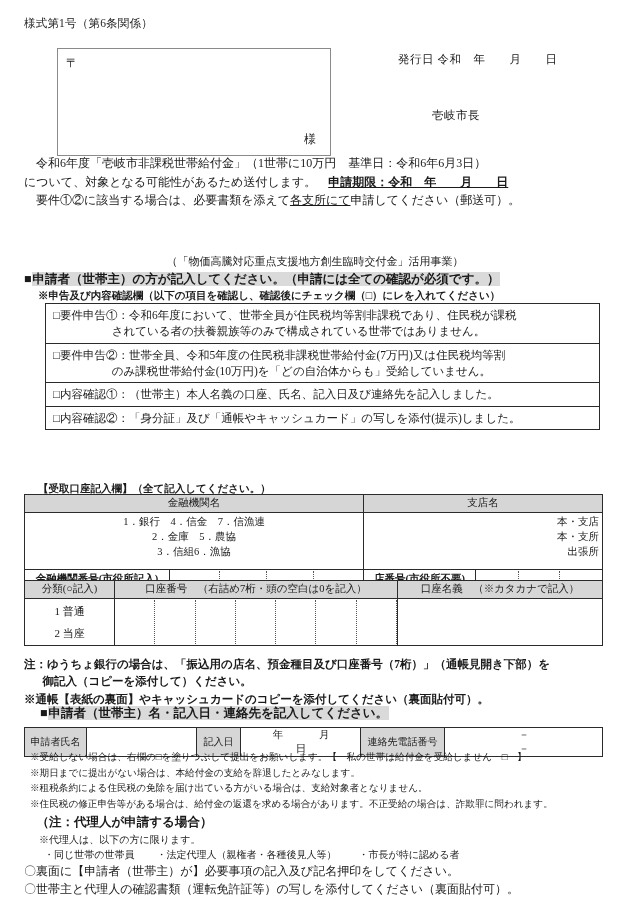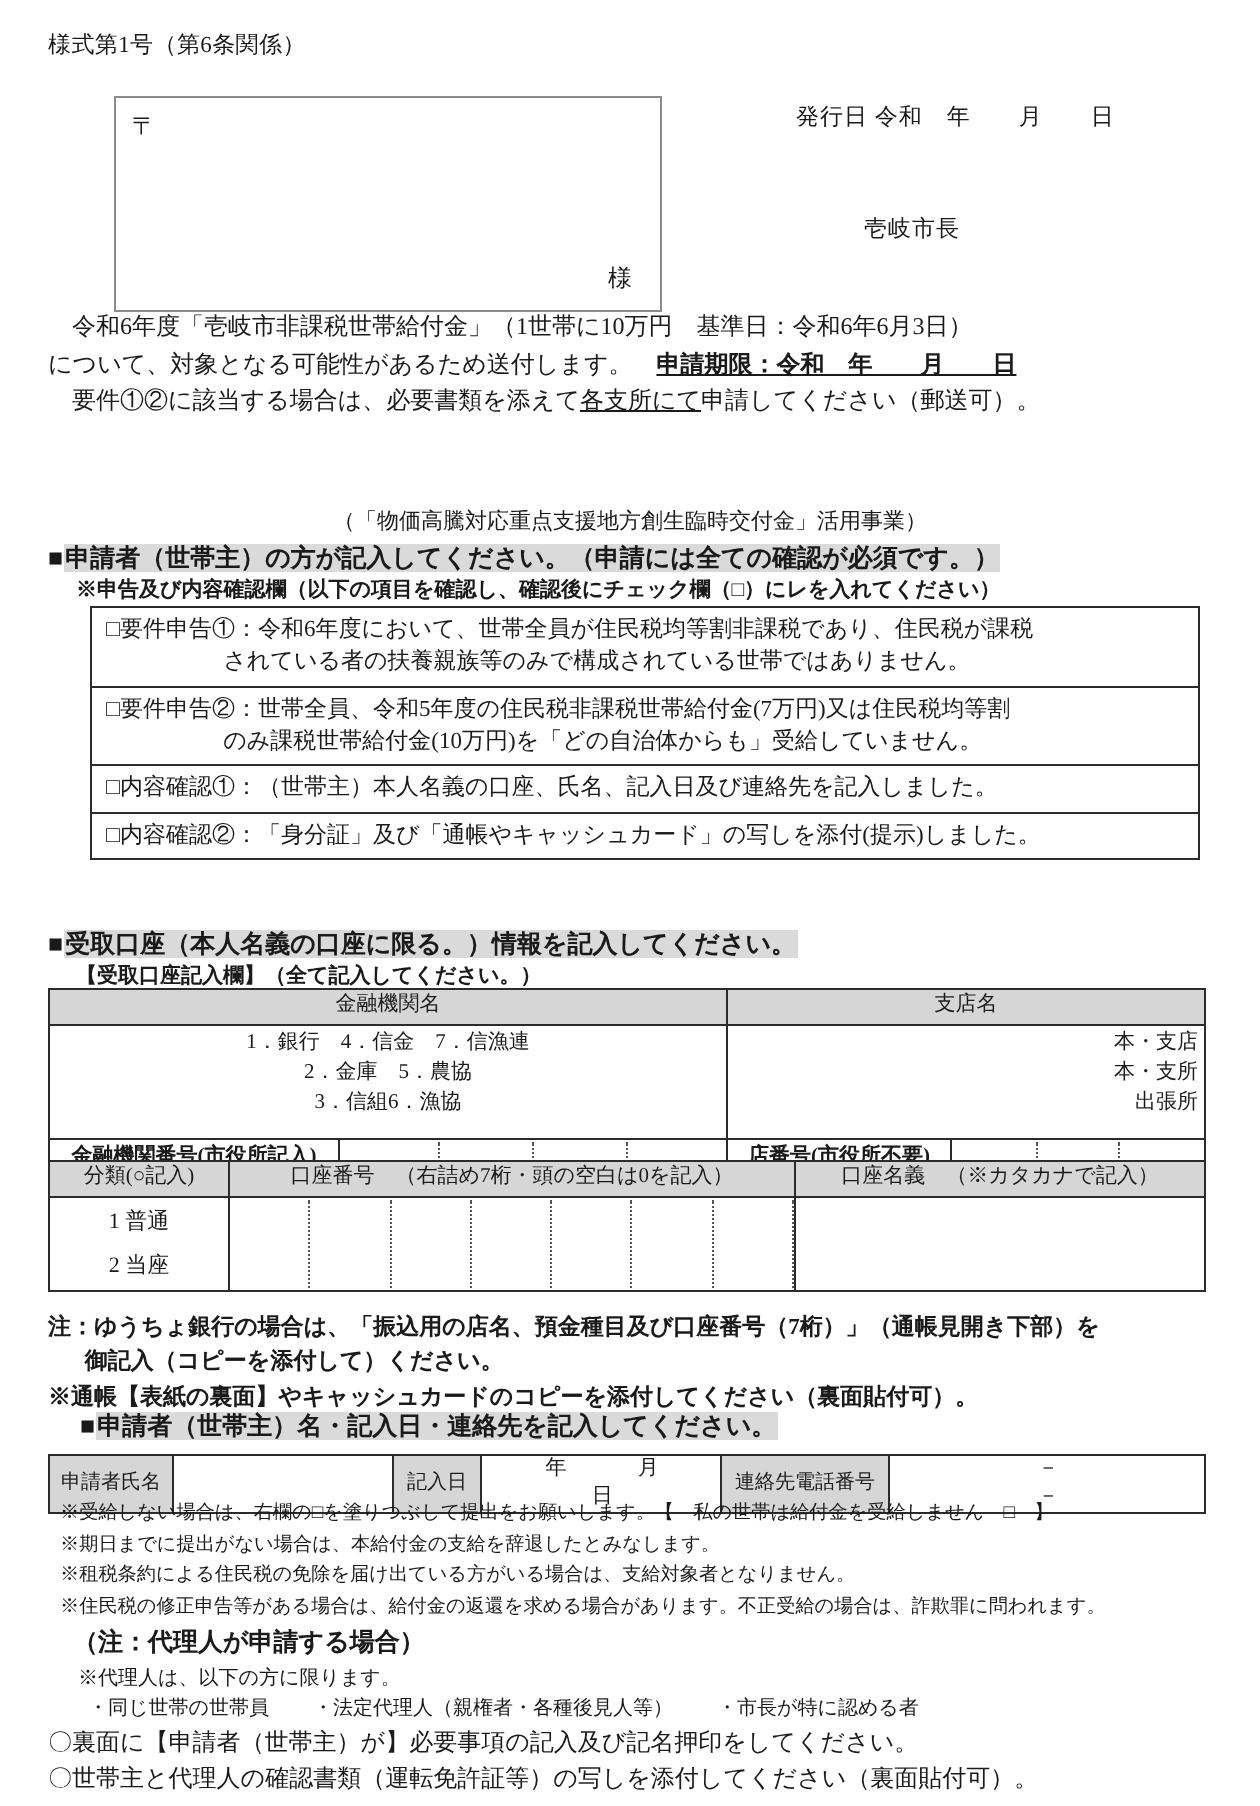--- a/index.html
+++ b/index.html
@@ -259,21 +259,21 @@
     width: 580px;
     font-size: 9.6px;
     line-height: 1.62;
   }
   #agent-block {
     left: 24px; top: 813px;
     width: 586px;
     font-size: 12px;
     line-height: 1.5;
   }
-  #agent-block .t1 { font-weight: bold; font-size: 12.5px; padding-left: 1em; font-family: Liberation Mono, monospace; }
+  #agent-block .t1 { font-weight: bold; font-size: 12.5px; padding-left: 1em; }
   #agent-block .t2 { font-size: 10px; padding-left: 1.5em; }
   #agent-block .t3 { font-size: 10px; padding-left: 2em; }
   #agent-block .t4 { font-size: 12px; }
   #agent-block .t5 { font-size: 12px; }
   .sp3 { display: inline-block; width: 2.2em; }
 </style>
 </head>
 <body>
 
 <div class="page">
@@ -320,21 +320,20 @@
         </td>
       </tr>
       <tr>
         <td>
           <span>□内容確認②：「身分証」及び「通帳やキャッシュカード」の写しを添付(提示)しました。</span>
         </td>
       </tr>
     </tbody>
   </table>
 
-  <div class="abs sec-head" id="sec2"><span class="sq">■</span><span class="txt">受取口座（本人名義の口座に限る。）情報を記入してください。</span></div>
 
   <div class="abs b" id="sec2-note">【受取口座記入欄】（全て記入してください。）</div>
 
   <table class="abs" id="bank-table">
     <colgroup>
       <col style="width:145px">
         <col style="width:65px">
         <col style="width:65px">
         <col style="width:64px">
       <col style="width:112px">

